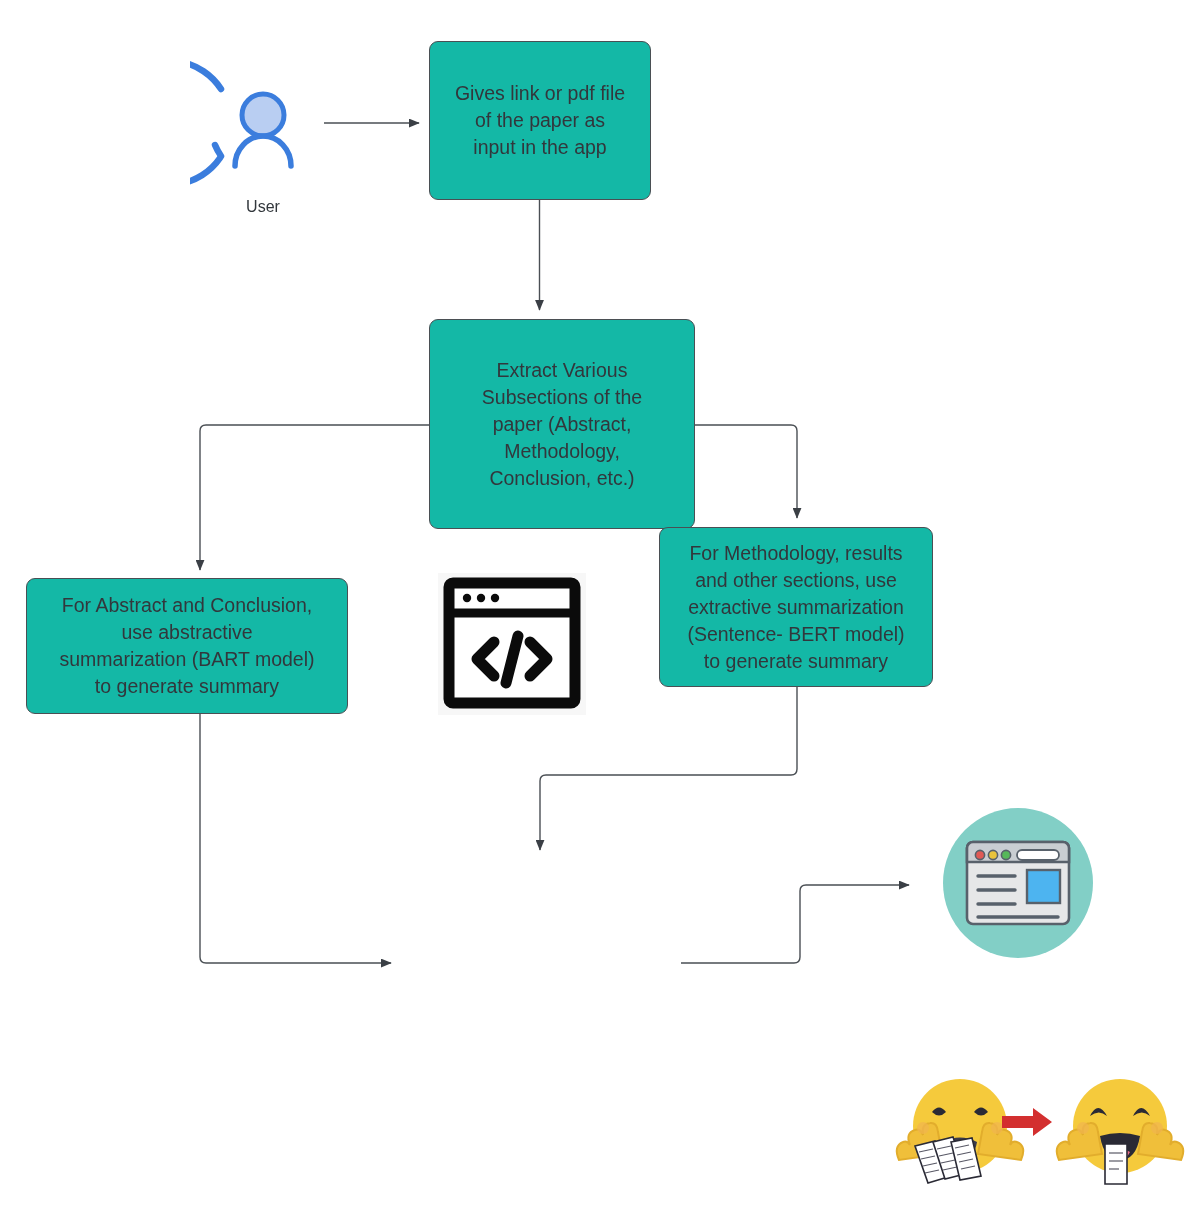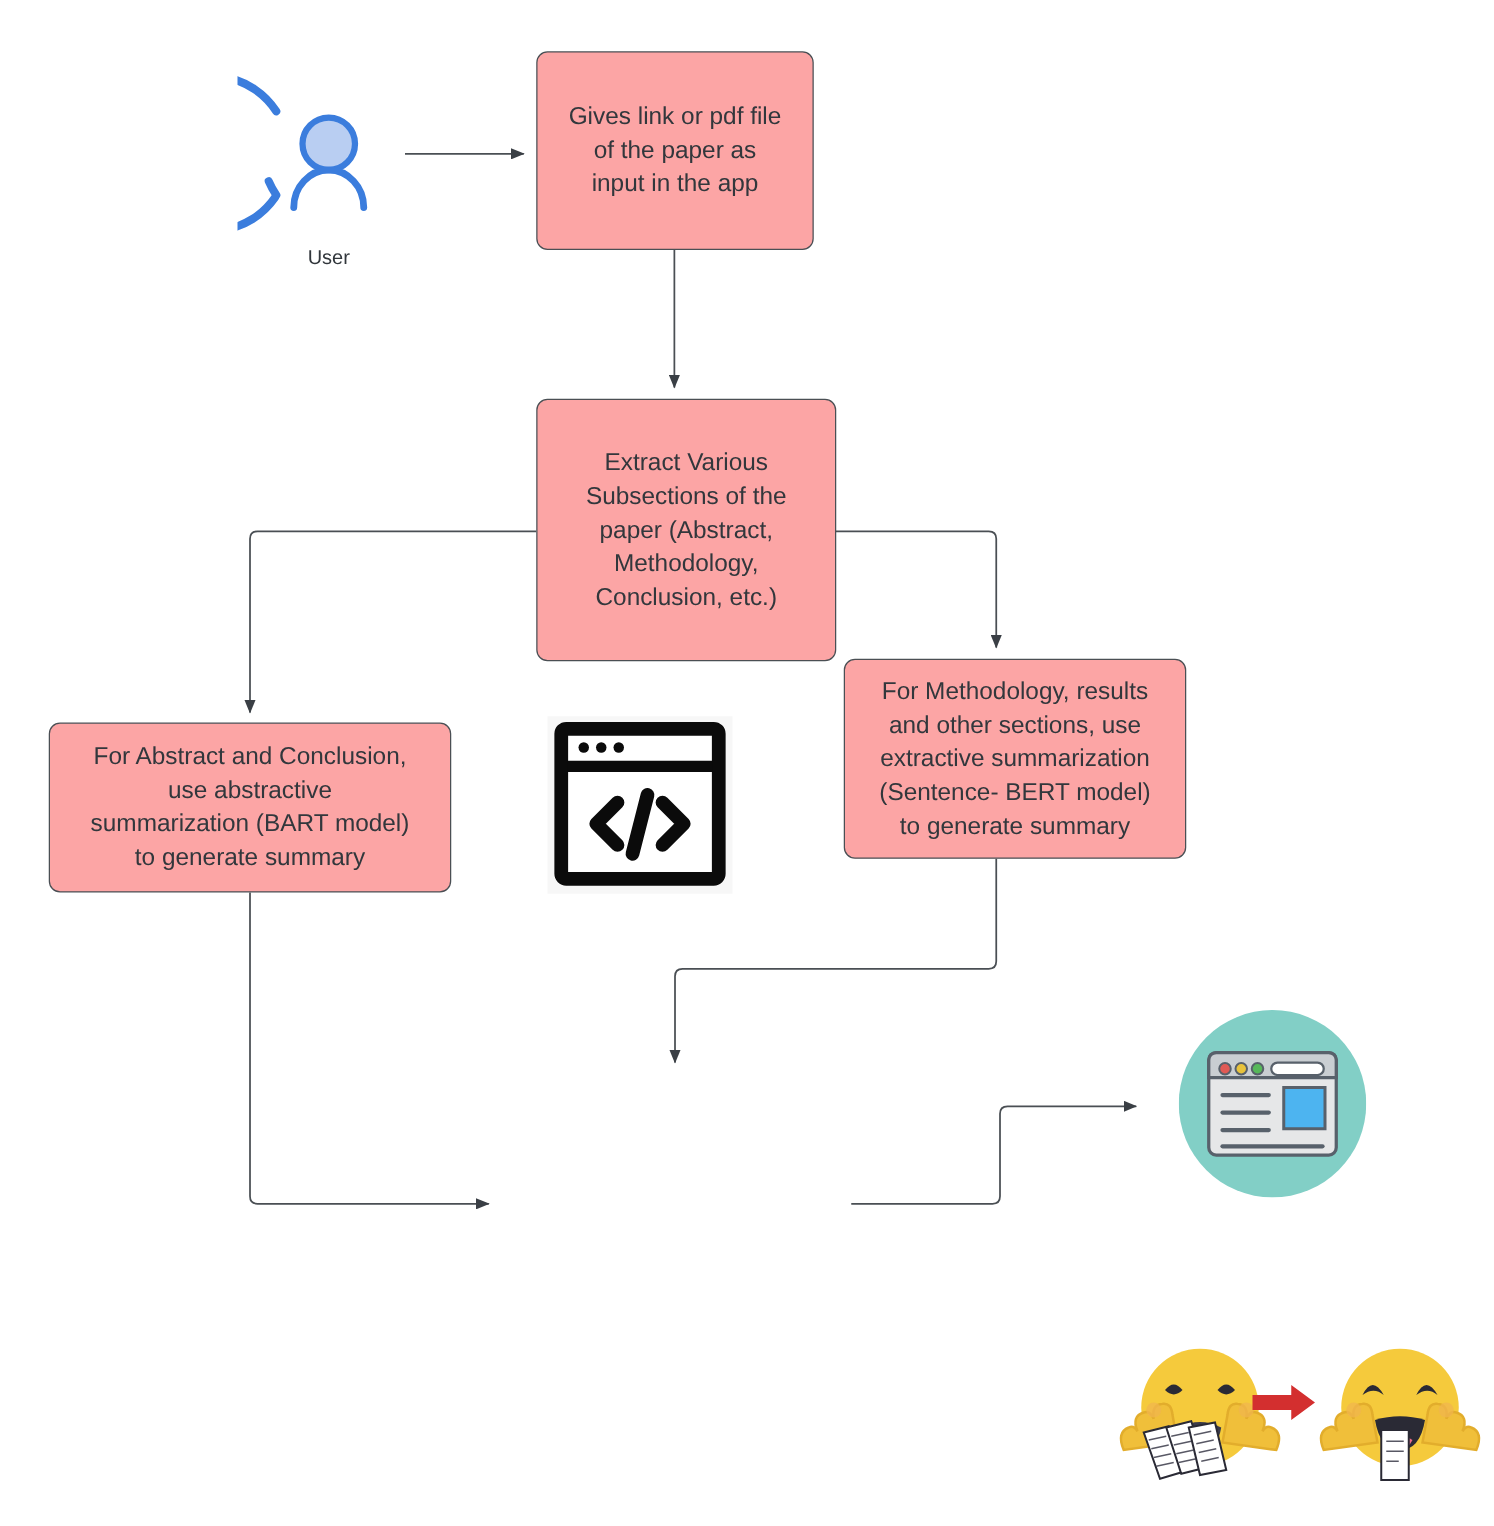--- a/index.html
+++ b/index.html
@@ -21,21 +21,21 @@
     position: absolute;
     left: 0;
     top: 0;
     width: 1195px;
     height: 1221px;
     pointer-events: none;
   }
   .node {
     position: absolute;
     box-sizing: border-box;
-    background: #fca5a5;
+    background: #14b8a6;
     border: 1.3px solid #4a4f54;
     border-radius: 9px;
     display: flex;
     align-items: center;
     justify-content: center;
     text-align: center;
     color: #32373c;
     font-size: 19.5px;
     line-height: 27px;
     padding: 6px 10px;
@@ -90,32 +90,32 @@
 
       <path d="M45,113 A28,30 0 0 1 101,113" fill="none" stroke="#3b7ddd" stroke-width="5.5" stroke-linecap="round"></path>
     </svg>
   </div>
   <div class="caption" style="left:178px; top:193px; width:170px;">User</div>
 
   <div class="node" style="left:429px; top:41px; width:222px; height:159px;">Gives link or pdf file
 of the paper as
 input in the app</div>
 
-  <div class="node" style="left:429px; top:319px; width:240px; height:210px;">Extract Various
+  <div class="node" style="left:429px; top:319px; width:266px; height:210px;">Extract Various
 Subsections of the
 paper (Abstract,
 Methodology,
 Conclusion, etc.)</div>
 
-  <div class="node" style="left:39px; top:578px; width:322px; height:136px;">For Abstract and Conclusion,
+  <div class="node" style="left:26px; top:578px; width:322px; height:136px;">For Abstract and Conclusion,
 use abstractive
 summarization (BART model)
 to generate summary</div>
 
-  <div class="node" style="left:659px; top:527px; width:274px; height:160px;margin-left:16px;">For Methodology, results
+  <div class="node" style="left:659px; top:527px; width:274px; height:160px;">For Methodology, results
 and other sections, use
 extractive summarization
 (Sentence- BERT model)
 to generate summary</div>
 
 
   <div class="icon-wrap" style="left:438px; top:573px; width:148px; height:142px; background:#f7f7f7;">
     <svg width="148" height="142" viewBox="0 0 148 142">
       <rect x="11" y="10" width="126" height="120" rx="4" fill="#ffffff" stroke="#0b0b0b" stroke-width="11"></rect>
       <line x1="16" y1="40" x2="132" y2="40" stroke="#0b0b0b" stroke-width="9"></line>

